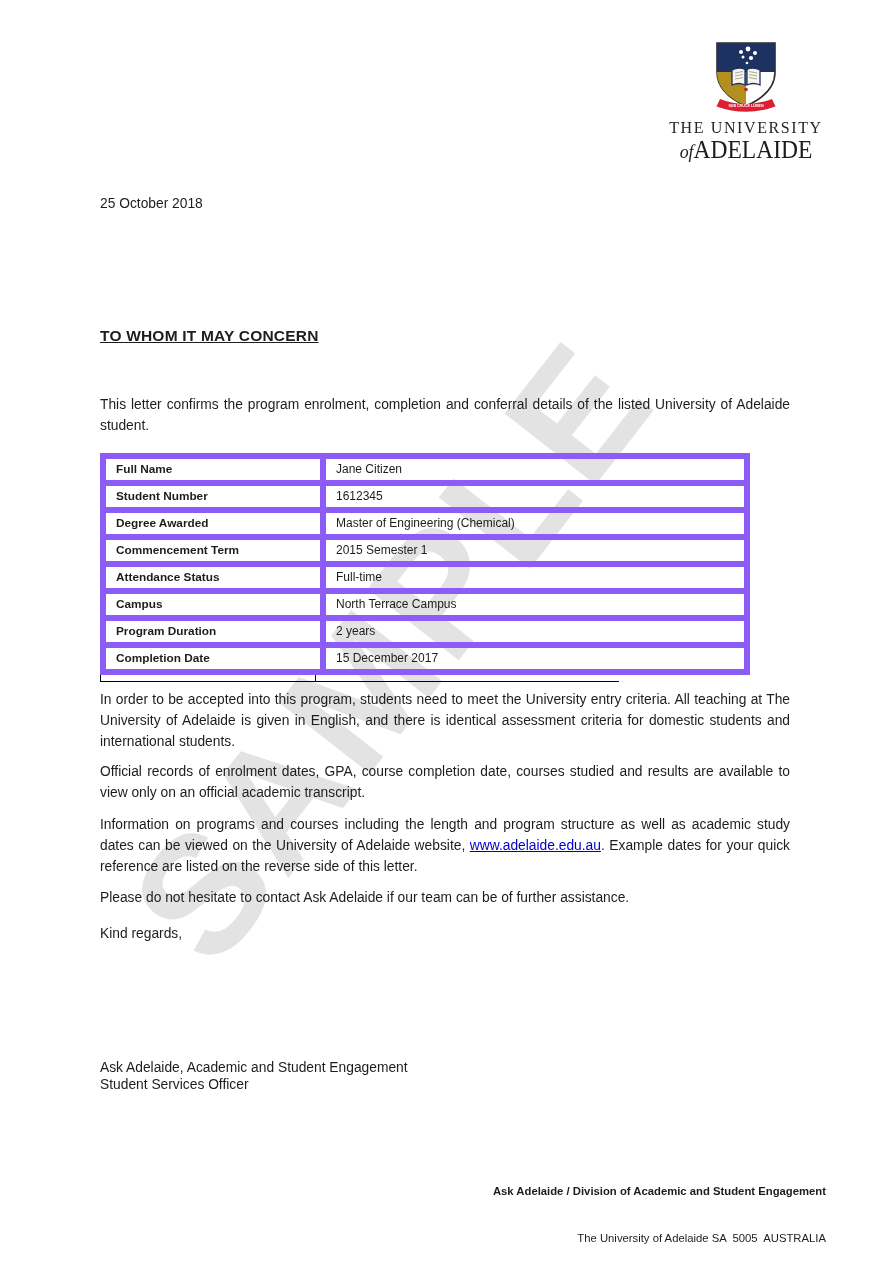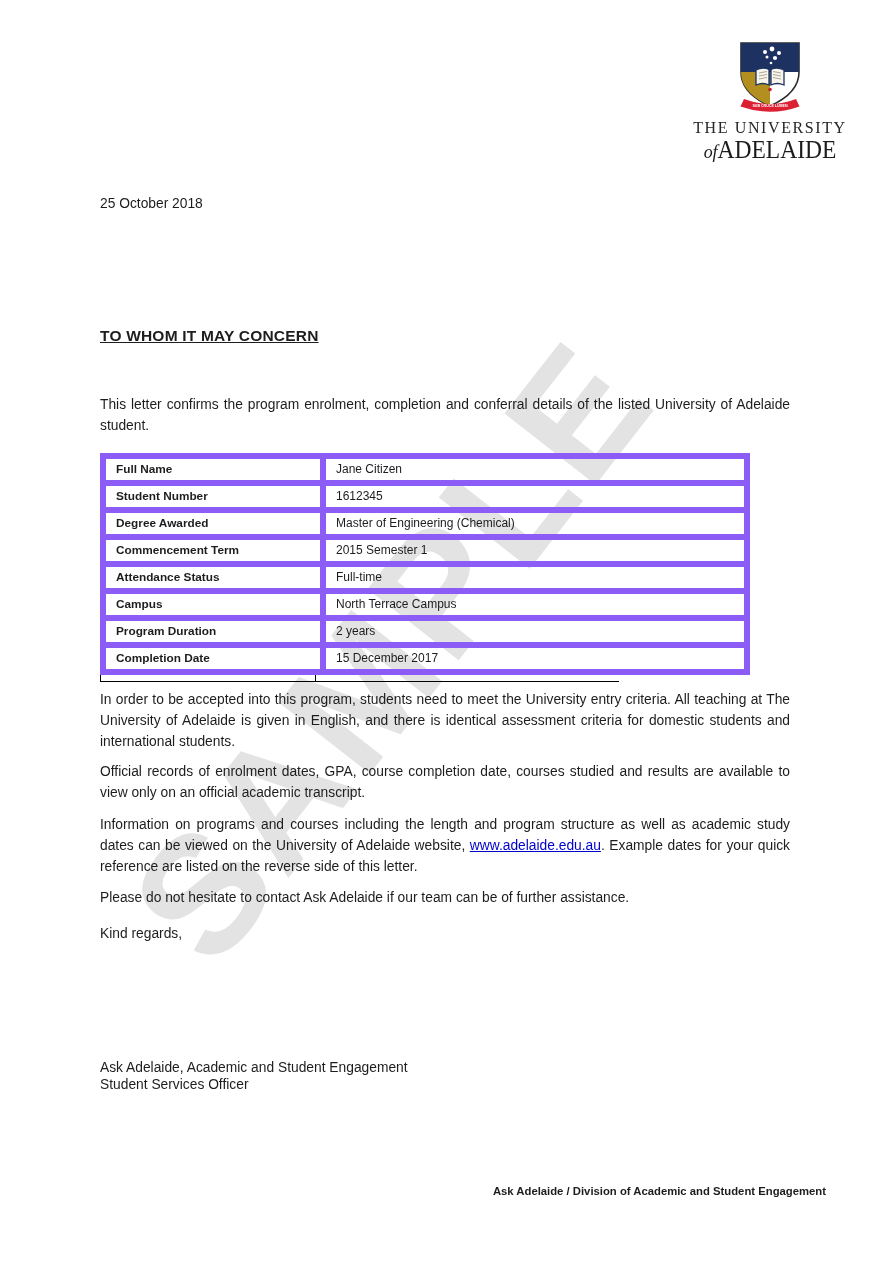--- a/index.html
+++ b/index.html
@@ -10,21 +10,21 @@
 
   
   .watermark {
     position:absolute; left:392px; top:652px; z-index:0;
     transform:translate(-50%,-50%) rotate(-52deg);
     font-size:168px; font-weight:bold; letter-spacing:4px;
     color:#e3e3e3; white-space:nowrap; user-select:none;
   }
 
   
-  .logo { position:absolute; top:42px; right:40px; width:164px; text-align:center; z-index:1; }
+  .logo { position:absolute; top:42px; right:64px; width:164px; text-align:center; z-index:1; }
   .logo svg { display:block; margin:0 auto; }
   .logo-line1 {
     font-family:"Liberation Serif", serif; font-size:16px; letter-spacing:1.6px;
     color:#262626; margin-top:5px; white-space:nowrap;
   }
   .logo-line2 {
     font-family:"Liberation Serif", serif; font-size:25px; color:#1c1c1c;
     white-space:nowrap; line-height:1.05; transform:scaleX(0.94); transform-origin:center;
   }
   .logo-line2 .of { font-style:italic; font-size:19px; }
@@ -161,17 +161,18 @@
     <div class="closing">Kind regards,</div>
 
     <div class="signature">
       <div>Ask Adelaide, Academic and Student Engagement</div>
       <div>Student Services Officer</div>
     </div>
   </div>
 
   <div class="footer">
     <div class="bold">Ask Adelaide / Division of Academic and Student Engagement</div>
+    <div>The University of Adelaide SA  5005  AUSTRALIA</div>
     
     
   </div>
 
 </div>
 
 </body></html>

